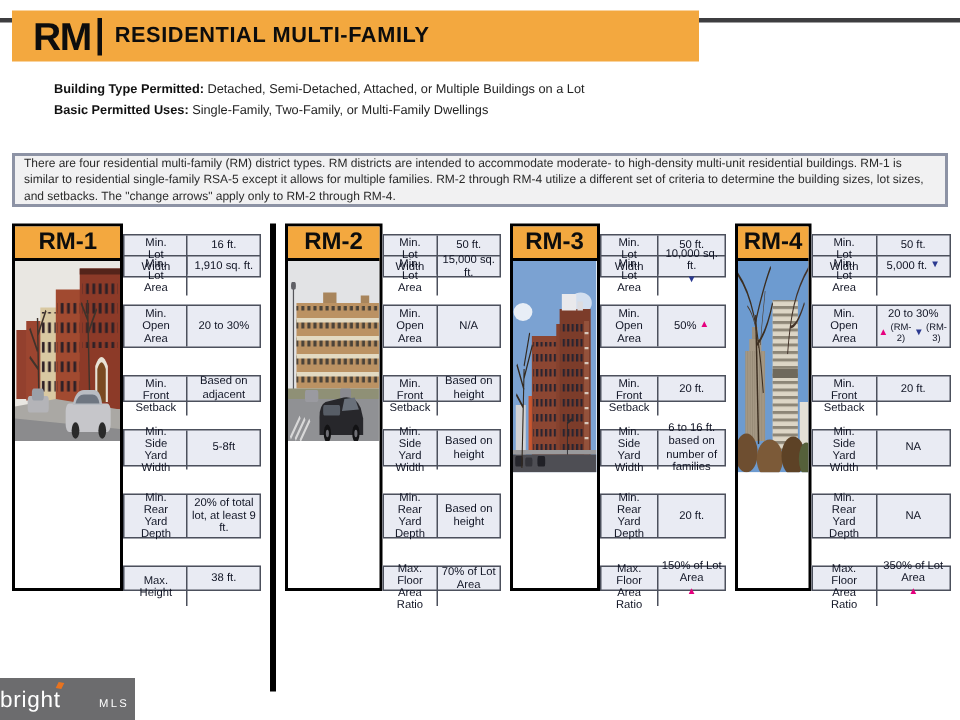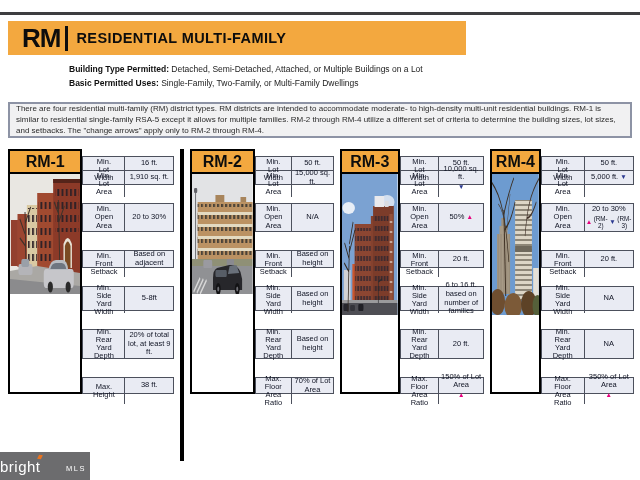--- a/index.html
+++ b/index.html
@@ -1,26 +1,26 @@
 <!DOCTYPE html>
 <html style="--accent: #f3a83f; --up: #e6007e; --down: #2b3990; --tablebg: #e9ebf3;"><head>
 <meta charset="utf-8">
 <style>
   html,body{margin:0;padding:0;background:#fff;}
   .page{position:relative;width:640px;height:480px;background:#fff;overflow:hidden;
         font-family:"Liberation Sans",sans-serif;color:#1a1a1a;}
   .top-rule{position:absolute;left:0;top:12px;width:640px;height:3px;background:#3e3e40;}
   
-  .banner{position:absolute;left:8px;top:21px;width:458px;height:34px;background:var(--accent,#f3a83f);
+  .banner{position:absolute;left:8px;top:7px;width:458px;height:34px;background:var(--accent,#f3a83f);
           display:flex;align-items:center;padding-left:14px;box-sizing:border-box;}
   .banner-code{font-size:26px;font-weight:bold;color:#0d0d0d;letter-spacing:-1px;line-height:1;}
   .banner-sep{width:3px;height:25px;background:#0d0d0d;margin:0 8px 0 5px;}
   .banner-title{font-size:14.5px;font-weight:bold;color:#0d0d0d;letter-spacing:.4px;}
   
-  .permits{position:absolute;left:36px;top:62px;font-size:8.5px;line-height:1.7;color:#222;margin-left:33px;}
+  .permits{position:absolute;left:36px;top:52px;font-size:8.5px;line-height:1.7;color:#222;}
   .permits b{color:#111;}
   
   .intro{position:absolute;left:8px;top:102px;width:624px;box-sizing:border-box;background:#f1f1f2;
          border:2px solid #8d93a5;padding:0 6px;font-size:8px;line-height:1.35;color:#2a2a2a;}
   
   .columns{position:absolute;left:8px;top:149px;width:626px;display:flex;align-items:flex-start;}
   .col{display:flex;flex-direction:row;}
   .col-1{width:166px;}
   .col-n{width:144px;margin-left:6px;}
   .col-2{margin-left:0;}

